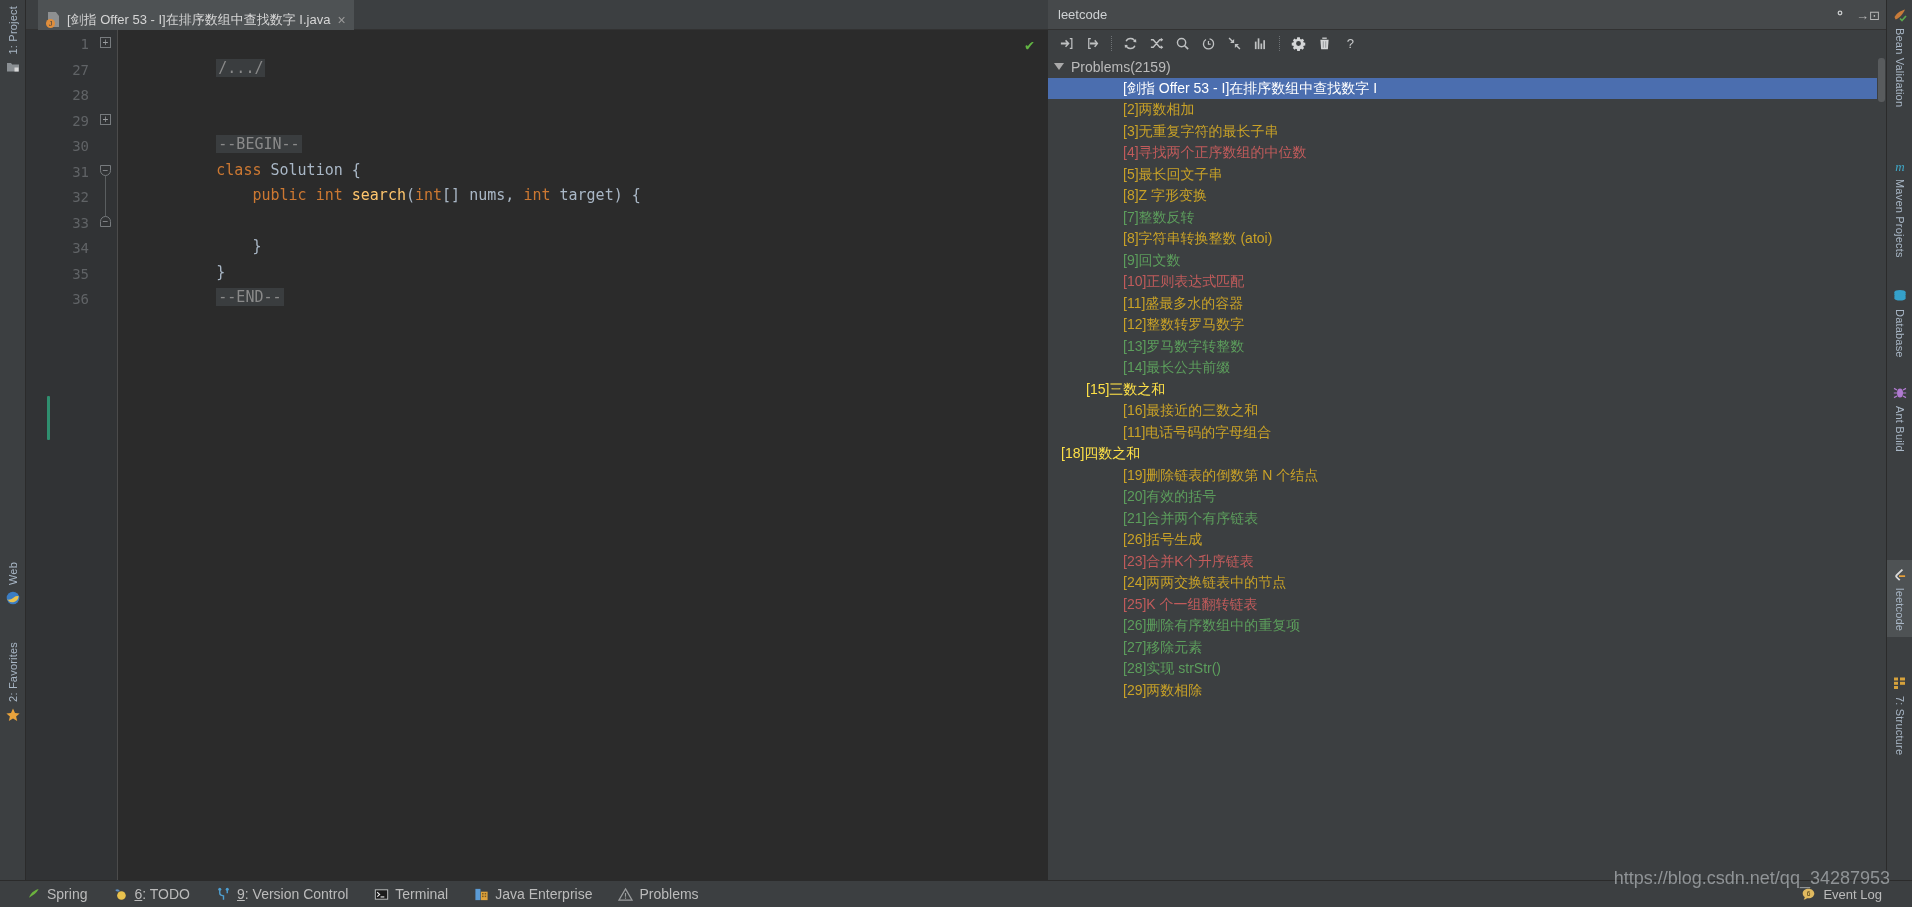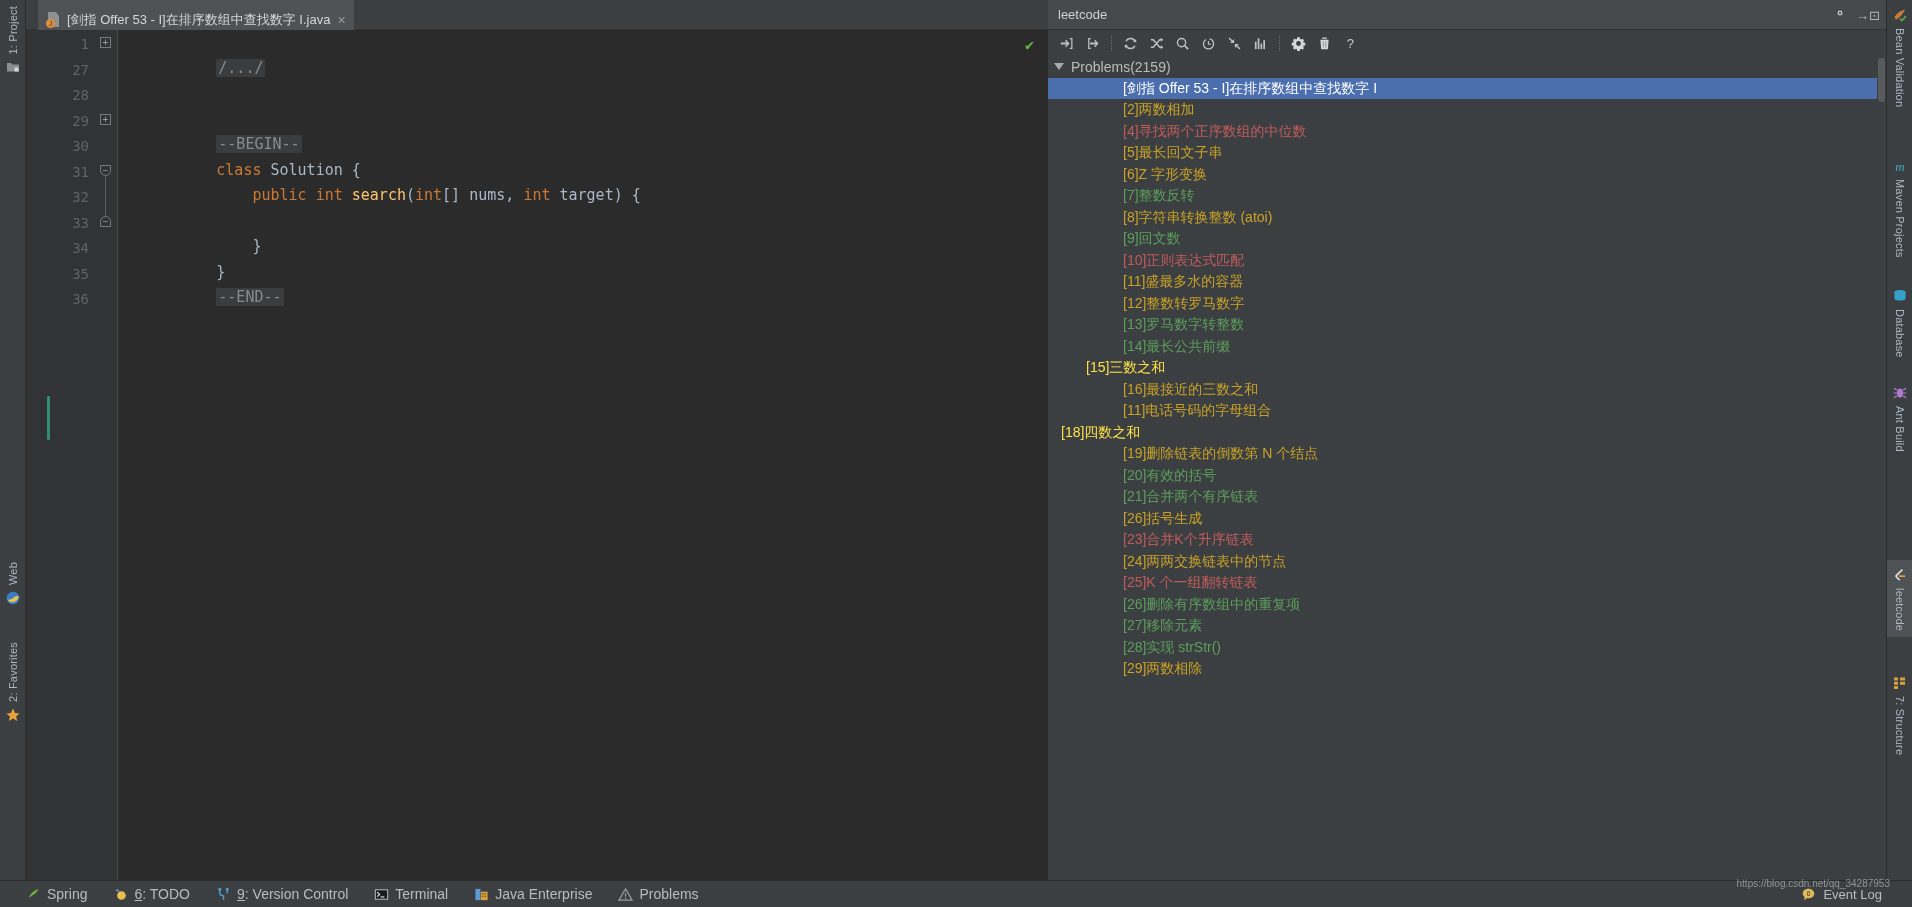--- a/index.html
+++ b/index.html
@@ -197,21 +197,21 @@
     margin-left: 26px; font-size: 14px; color: #bbbbbb; white-space: nowrap;
   }
   .sb-item .u { text-decoration: underline; }
   .sb-icon { width: 15px; height: 15px; display:block; }
   .sb-right {
     position: absolute; right: 30px; display: flex; align-items: center; gap: 7px;
     font-size: 13px; color: #bbbbbb;
   }
   .watermark {
     position: absolute; right: 22px; bottom: 18px;
-    font-size: 10px; color: #9ea2a5; opacity: .85;
+    font-size: 18px; color: #9ea2a5; opacity: .85;
     font-family: "Liberation Sans", sans-serif; white-space: nowrap;
     pointer-events: none;
   }
 </style>
 </head>
 <body>
 
 <div id="app">
 
   <div class="left-strip">
@@ -404,23 +404,24 @@
     </div>
 
     <div class="lc-tree">
       <div class="tree-root">
         <span class="tri"></span>
         <span>Problems(2159)</span>
       </div>
       <div id="problem-list">
           <div class="tree-item sel" style="color: rgb(255, 255, 255);">[剑指 Offer 53 - I]在排序数组中查找数字 I</div>
           <div class="tree-item" style="color: rgb(201, 162, 39);">[2]两数相加</div>
+          <div class="tree-item" style="color: rgb(201, 162, 39);">[3]无重复字符的最长子串</div>
           <div class="tree-item" style="color: rgb(193, 91, 91);">[4]寻找两个正序数组的中位数</div>
           <div class="tree-item" style="color: rgb(201, 162, 39);">[5]最长回文子串</div>
-          <div class="tree-item" style="color: rgb(201, 162, 39);">[6]Z 字形变换</div>
+          <div class="tree-item" style="color: rgb(201, 162, 39);">[8]Z 字形变换</div>
           <div class="tree-item" style="color: rgb(92, 158, 92);">[7]整数反转</div>
           <div class="tree-item" style="color: rgb(201, 162, 39);">[8]字符串转换整数 (atoi)</div>
           <div class="tree-item" style="color: rgb(92, 158, 92);">[9]回文数</div>
           <div class="tree-item" style="color: rgb(193, 91, 91);">[10]正则表达式匹配</div>
           <div class="tree-item" style="color: rgb(201, 162, 39);">[11]盛最多水的容器</div>
           <div class="tree-item" style="color: rgb(201, 162, 39);">[12]整数转罗马数字</div>
           <div class="tree-item" style="color: rgb(92, 158, 92);">[13]罗马数字转整数</div>
           <div class="tree-item" style="color: rgb(92, 158, 92);">[14]最长公共前缀</div>
           <div class="tree-item" style="color: #fde047; padding-left: 38px;">[15]三数之和</div>
           <div class="tree-item" style="color: rgb(201, 162, 39);">[16]最接近的三数之和</div>

